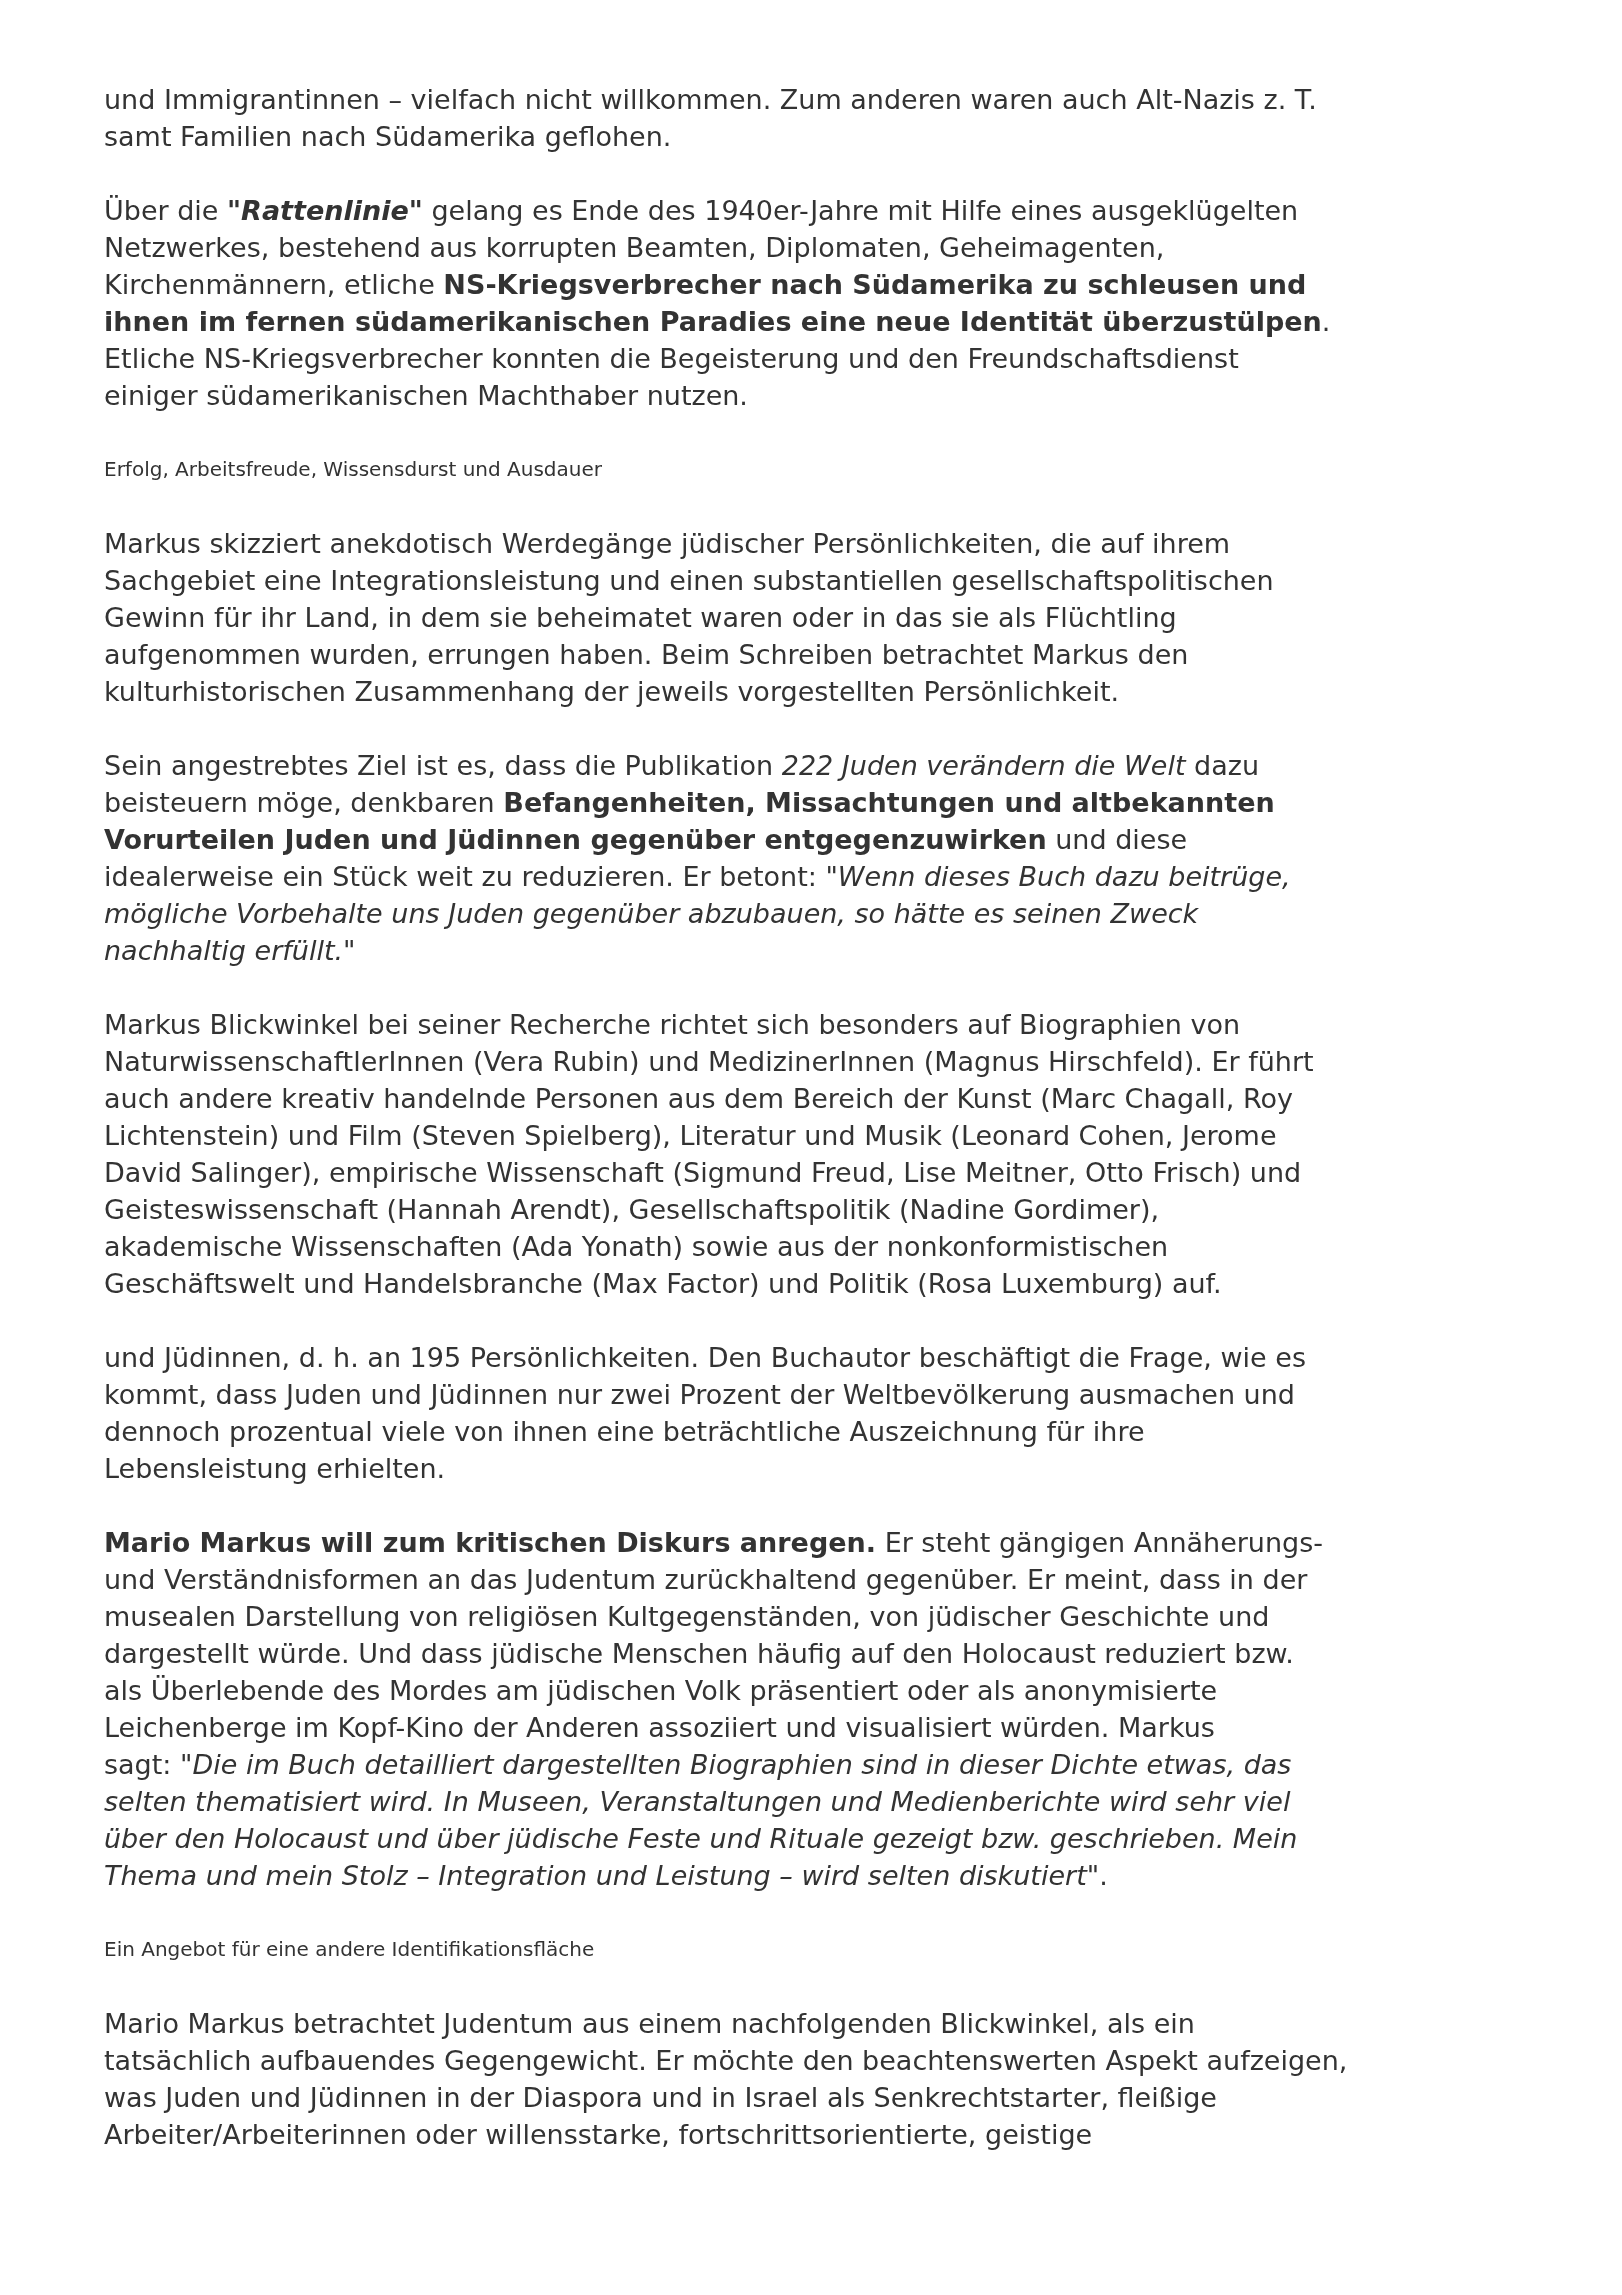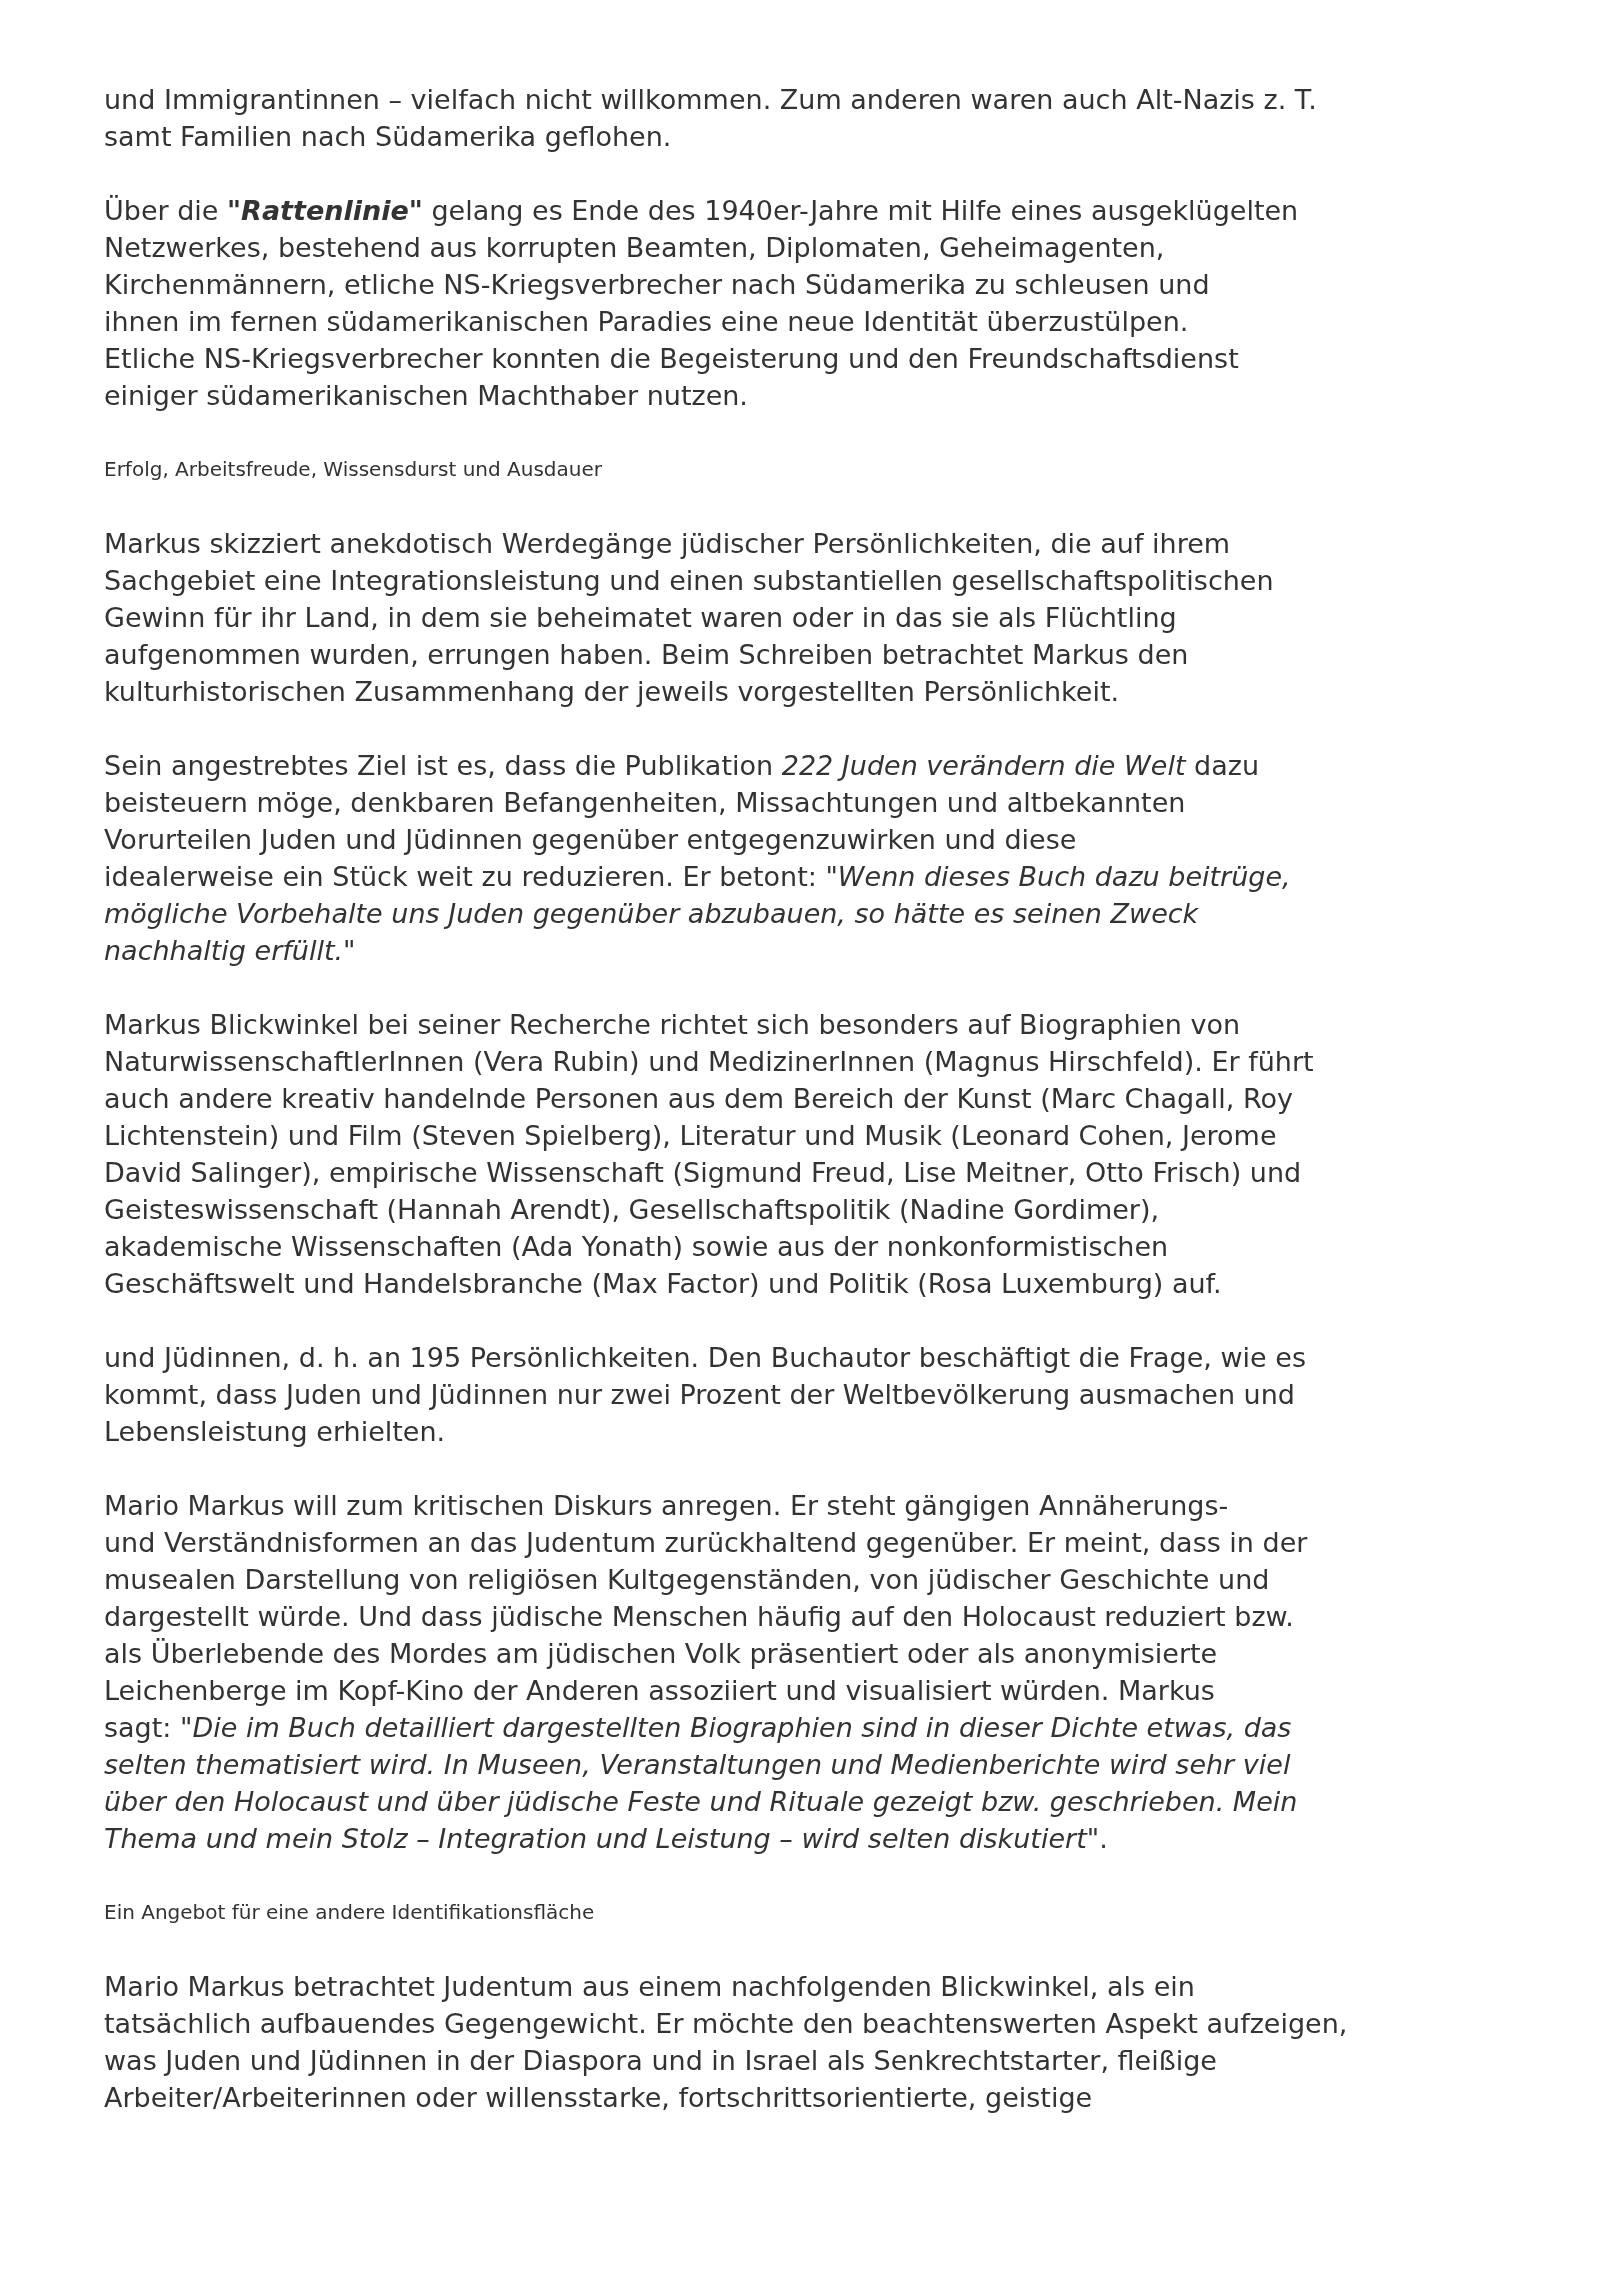--- a/index.html
+++ b/index.html
@@ -6,21 +6,21 @@
   body { width: 1622px; height: 2295px; position: relative; overflow: hidden; }
   .page {
     position: absolute; left: 104px; top: 81px;
     font-family: "DejaVu Sans", sans-serif;
     font-size: 27px;
     line-height: 37px;
     color: #333333;
   }
   .line { white-space: nowrap; height: 37px; }
   .blank { height: 37px; }
-  .b { font-weight: normal; text-align: center; }
+  .b { font-weight: bold; text-align: center; }
   .i { font-style: italic; margin-top: 40px; }
   .bi { font-weight: bold; font-style: italic; }
   h2.heading { margin: 0; font-size: 20px; font-weight: normal; line-height: 37px; height: 37px; white-space: nowrap; }
 </style>
 </head>
 <body>
 
 <div class="page" id="page">
     <div class="paragraph">
       <div class="line"><span>und Immigrantinnen – vielfach nicht willkommen. Zum anderen waren auch Alt-Nazis z. T.</span></div>
@@ -62,20 +62,21 @@
       <div class="line"><span>Lichtenstein) und Film (Steven Spielberg), Literatur und Musik (Leonard Cohen, Jerome</span></div>
       <div class="line"><span>David Salinger), empirische Wissenschaft (Sigmund Freud, Lise Meitner, Otto Frisch) und</span></div>
       <div class="line"><span>Geisteswissenschaft (Hannah Arendt), Gesellschaftspolitik (Nadine Gordimer),</span></div>
       <div class="line"><span>akademische Wissenschaften (Ada Yonath) sowie aus der nonkonformistischen</span></div>
       <div class="line"><span>Geschäftswelt und Handelsbranche (Max Factor) und Politik (Rosa Luxemburg) auf.</span></div>
     </div>
     <div class="blank"></div>
     <div class="paragraph">
       <div class="line"><span>und Jüdinnen, d. h. an 195 Persönlichkeiten. Den Buchautor beschäftigt die Frage, wie es</span></div>
       <div class="line"><span>kommt, dass Juden und Jüdinnen nur zwei Prozent der Weltbevölkerung ausmachen und</span></div>
+      <div class="line"><span>dennoch prozentual viele von ihnen eine beträchtliche Auszeichnung für ihre</span></div>
       <div class="line"><span>Lebensleistung erhielten.</span></div>
     </div>
     <div class="blank"></div>
     <div class="paragraph">
       <div class="line"><span class="b">Mario Markus will zum kritischen Diskurs anregen.</span><span> Er steht gängigen Annäherungs-</span></div>
       <div class="line"><span>und Verständnisformen an das Judentum zurückhaltend gegenüber. Er meint, dass in der</span></div>
       <div class="line"><span>musealen Darstellung von religiösen Kultgegenständen, von jüdischer Geschichte und</span></div>
       <div class="line"><span>dargestellt würde. Und dass jüdische Menschen häufig auf den Holocaust reduziert bzw.</span></div>
       <div class="line"><span>als Überlebende des Mordes am jüdischen Volk präsentiert oder als anonymisierte</span></div>
       <div class="line"><span>Leichenberge im Kopf-Kino der Anderen assoziiert und visualisiert würden. Markus</span></div>

